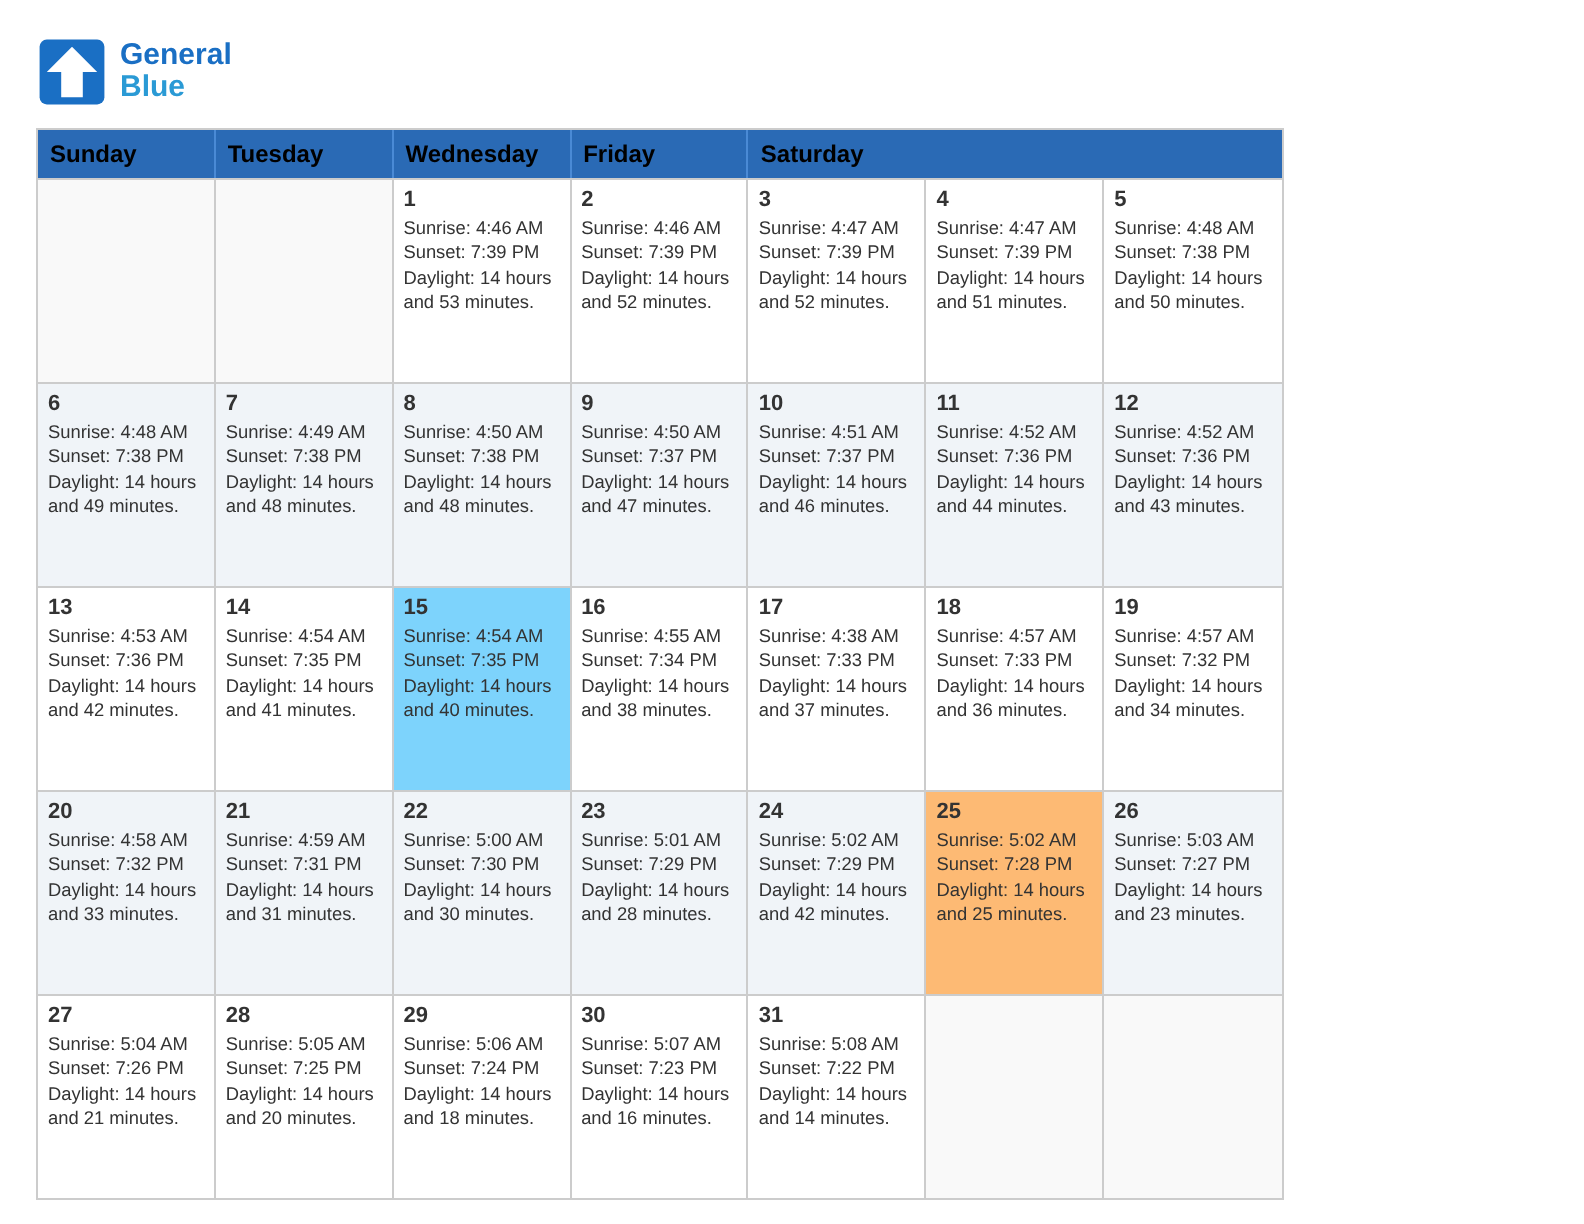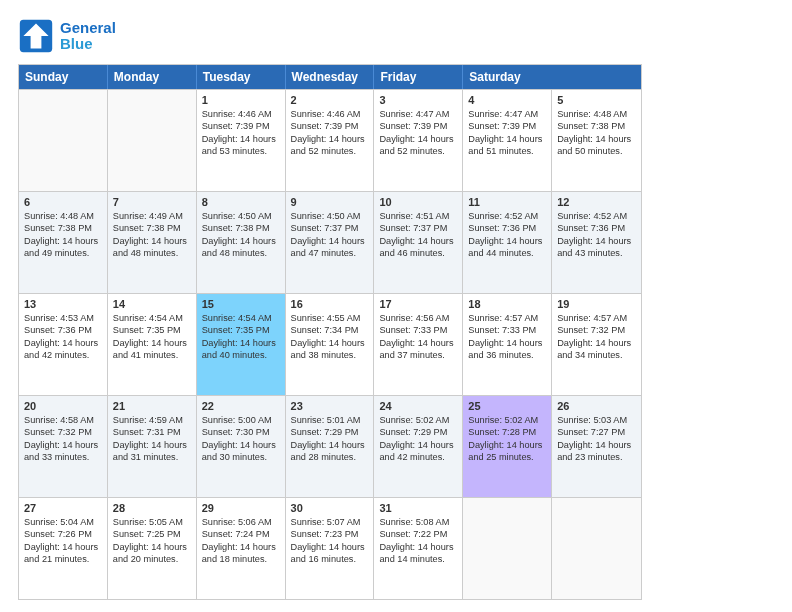--- a/index.html
+++ b/index.html
@@ -50,21 +50,21 @@
       display: flex;
       flex-direction: column;
       border: 1px solid #ccc;
     }
     .cal-header-row {
       display: grid;
       grid-template-columns: repeat(7, 1fr);
       background: #2a6ab5;
     }
     .cal-header-cell {
-      color: #ffffff;
+      color: #000000;
       font-size: 12px;
       font-weight: bold;
       padding: 5px 6px;
       border-right: 1px solid #4a8ad5;
     }
     .cal-header-cell:last-child { border-right: none; }
     .cal-body {
       flex: 1;
       display: flex;
       flex-direction: column;
@@ -121,21 +121,20 @@
     </div>
     <div class="title-block">
       <div class="month-title"></div>
       <div class="location-title"></div>
     </div>
   </div>
 
   <div class="calendar">
     <div class="cal-header-row">
     <div class="cal-header-cell">Sunday</div>
-        <div class="cal-header-cell">Monday</div>
         <div class="cal-header-cell">Tuesday</div>
         <div class="cal-header-cell">Wednesday</div>
         <div class="cal-header-cell">Friday</div>
         <div class="cal-header-cell">Saturday</div>
       </div>
     <div class="cal-body">
     <div class="cal-row">
           <div class="cal-cell empty"></div>
           <div class="cal-cell empty"></div>
           <div class="cal-cell" style="background: rgb(255, 255, 255);">
@@ -249,21 +248,21 @@
           </div>
           <div class="cal-cell" style="background: rgb(255, 255, 255);">
             <span class="day-num">16</span>
             <span class="cell-line">Sunrise: 4:55 AM</span>
             <span class="cell-line">Sunset: 7:34 PM</span>
             <span class="cell-line">Daylight: 14 hours</span>
             <span class="cell-line">and 38 minutes.</span>
           </div>
           <div class="cal-cell" style="background: rgb(255, 255, 255);">
             <span class="day-num">17</span>
-            <span class="cell-line">Sunrise: 4:56 AM</span>
+            <span class="cell-line">Sunrise: 4:38 AM</span>
             <span class="cell-line">Sunset: 7:33 PM</span>
             <span class="cell-line">Daylight: 14 hours</span>
             <span class="cell-line">and 37 minutes.</span>
           </div>
           <div class="cal-cell" style="background: rgb(255, 255, 255);">
             <span class="day-num">18</span>
             <span class="cell-line">Sunrise: 4:57 AM</span>
             <span class="cell-line">Sunset: 7:33 PM</span>
             <span class="cell-line">Daylight: 14 hours</span>
             <span class="cell-line">and 36 minutes.</span>
@@ -305,21 +304,21 @@
             <span class="cell-line">Daylight: 14 hours</span>
             <span class="cell-line">and 28 minutes.</span>
           </div>
           <div class="cal-cell" style="background: rgb(240, 244, 248);">
             <span class="day-num">24</span>
             <span class="cell-line">Sunrise: 5:02 AM</span>
             <span class="cell-line">Sunset: 7:29 PM</span>
             <span class="cell-line">Daylight: 14 hours</span>
             <span class="cell-line">and 42 minutes.</span>
           </div>
-          <div class="cal-cell" style="background: #c4b5fd;">
+          <div class="cal-cell" style="background: #fdba74;">
             <span class="day-num">25</span>
             <span class="cell-line">Sunrise: 5:02 AM</span>
             <span class="cell-line">Sunset: 7:28 PM</span>
             <span class="cell-line">Daylight: 14 hours</span>
             <span class="cell-line">and 25 minutes.</span>
           </div>
           <div class="cal-cell" style="background: rgb(240, 244, 248);">
             <span class="day-num">26</span>
             <span class="cell-line">Sunrise: 5:03 AM</span>
             <span class="cell-line">Sunset: 7:27 PM</span>

